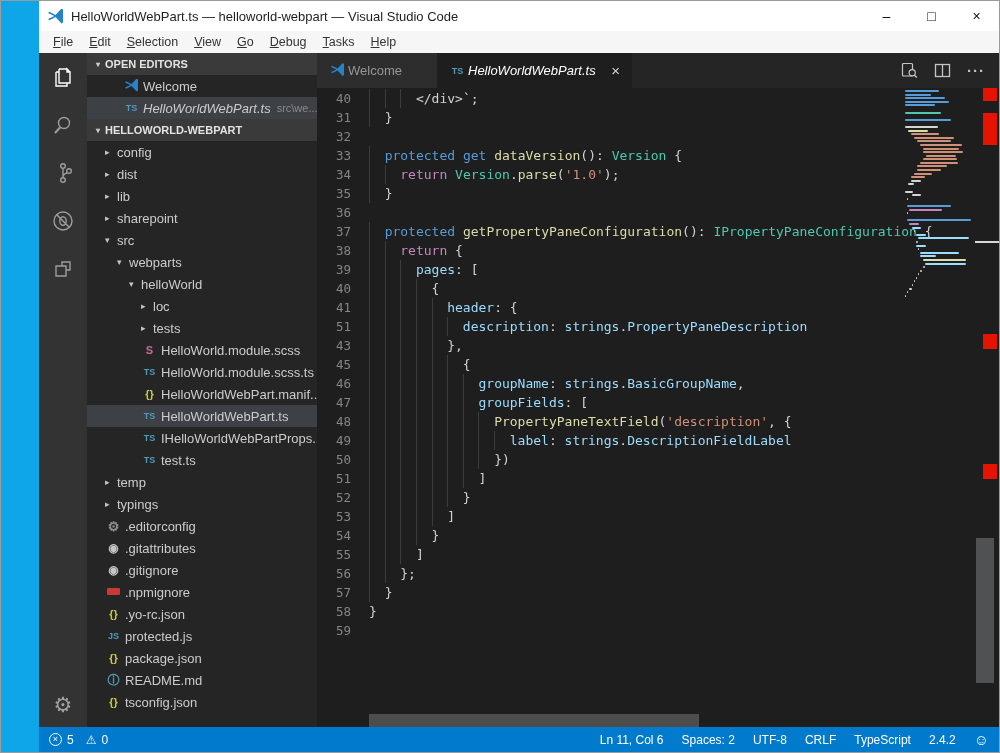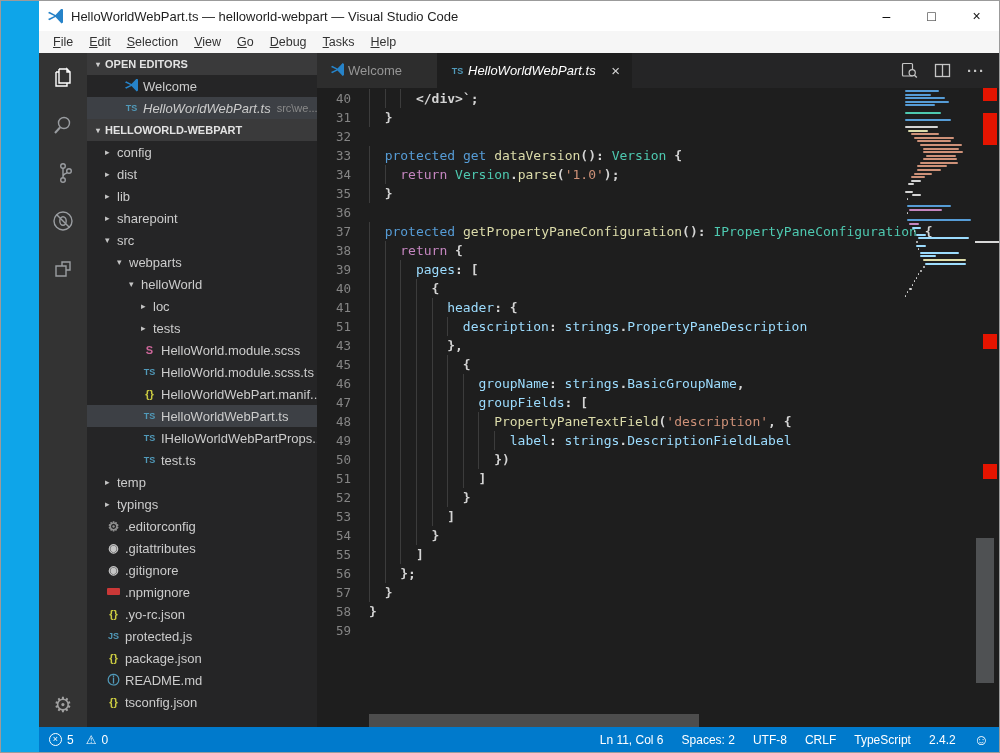--- a/index.html
+++ b/index.html
@@ -71,21 +71,21 @@
   .editor-body { position:relative; flex:1 1 auto; overflow:hidden; }
   .code-area { position:absolute; left:0; top:0; right:94px; bottom:0; padding-top:1px;
                font-family:"DejaVu Sans Mono", monospace; font-size:13px; }
   .code-row { height:19px; line-height:19px; display:flex; }
   .ln { width:52px; flex:0 0 auto; text-align:right; padding-right:18px; color:#858585;
         font-size:12.5px; }
   .lc { white-space:pre; flex:1; }
   .ig { display:inline-block; width:2ch; height:19px; vertical-align:top;
         box-shadow:inset 1px 0 0 #3c3c3c; }
   .tk-kw{color:#569cd6;} .tk-ct{color:#c586c0;} .tk-fn{color:#dcdcaa;} .tk-ty{color:#4ec9b0;}
-  .tk-pr{color:#9cdcfe;} .tk-st{color:#ce9178;} .tk-pn{color:#d4d4d4;font-weight:bold;}
+  .tk-pr{color:#9cdcfe;} .tk-st{color:#ce9178;} .tk-pn{color:#d4d4d4;}
 
   
   .minimap { position:absolute; right:24px; top:0; width:70px; bottom:0; padding-top:2px; }
   .mm-line { height:2px; margin-bottom:1.6px; border-radius:1px; }
   .ruler { position:absolute; right:0; top:0; width:24px; bottom:0; }
   .ruler-mark { position:absolute; right:2px; width:14px; background:#e51400; }
   .ruler-cursor { position:absolute; left:0; right:0; height:2px; background:#d8d8d8; }
   .vthumb { position:absolute; left:1px; width:18px; background:rgba(140,144,148,0.45); }
   .hscroll { position:absolute; height:13px; bottom:0; background:#4d4d4d; }
 

